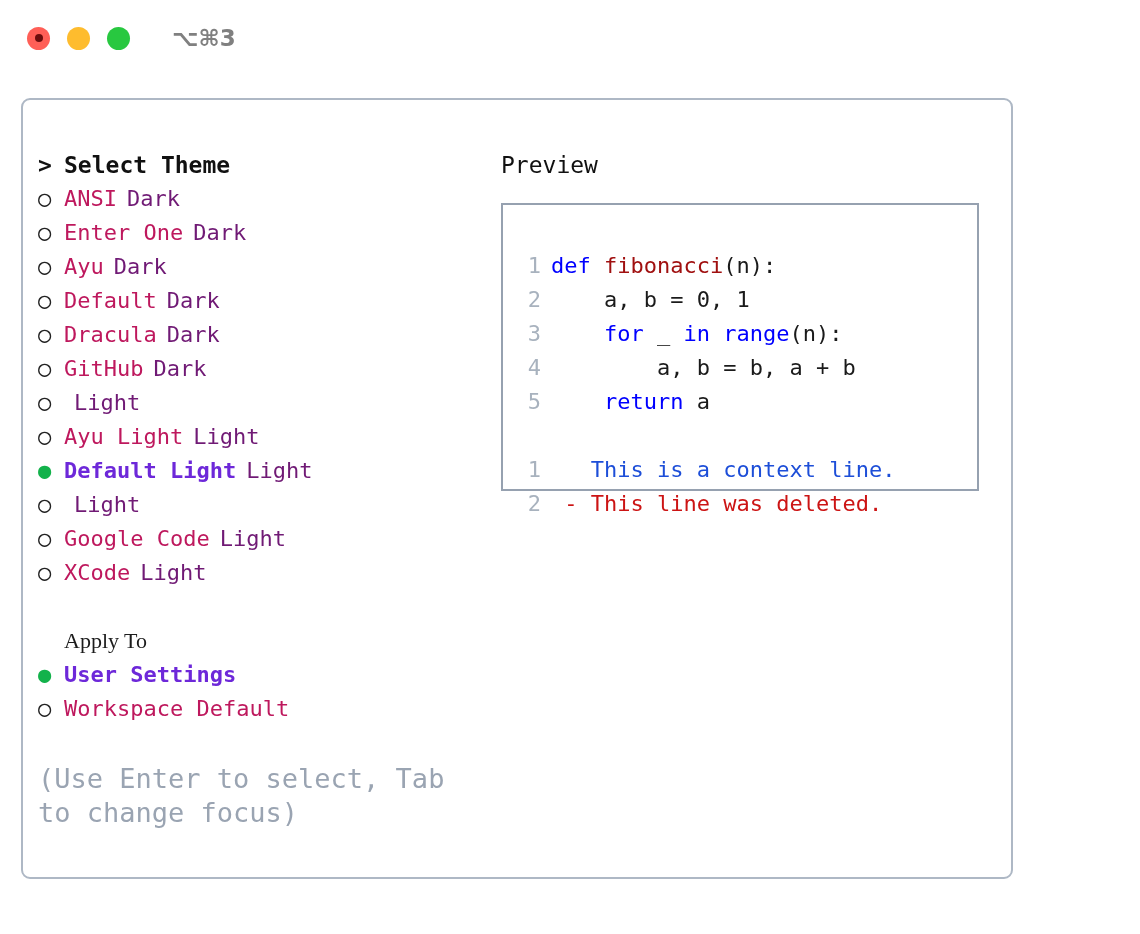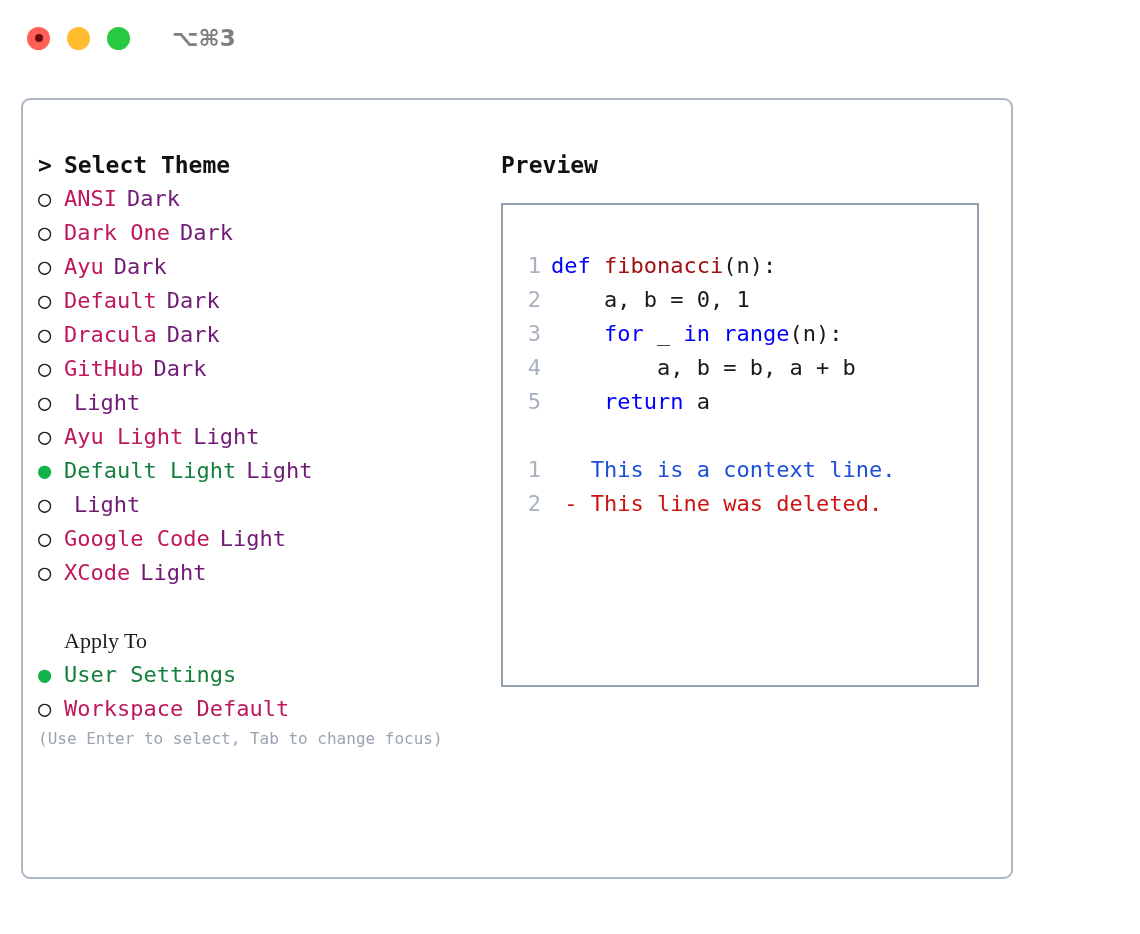--- a/index.html
+++ b/index.html
@@ -108,60 +108,60 @@
     font-weight: bold;
     color: #111111;
     font-size: 23px;
   }
   .header-caret {
     display: inline-block;
     width: 26px;
     flex: 0 0 26px;
   }
   .theme-name { color: #be185d; }
-  .theme-name.selected { color: #15803d; }
+  .theme-name.selected { color: #6d28d9; font-weight: bold; }
   .theme-cat {
     color: #701a75;
     margin-left: 10px;
   }
   .section-label {
     height: 34px;
     line-height: 34px;
     font-size: 22px;
     color: #1c1c1c;
     padding-left: 26px;
     font-family: Liberation Serif, serif;
   }
   .spacer-row { height: 34px; }
   .hint {
     position: absolute;
     left: 15px;
-    top: 622px;
+    top: 662px;
     width: 412px;
-    font-size: 16px;
+    font-size: 27px;
     line-height: 34px;
     color: #9aa4b2;
   }
   
   .right-col {
     position: absolute;
     left: 478px;
     top: 48px;
     width: 500px;
   }
   .preview-title {
     font-size: 23px;
-    font-weight: bold;
+    font-weight: normal;
     color: #111111;
     line-height: 34px;
   }
   .preview-box {
     margin-top: 21px;
     width: 478px;
-    height: 484px;
+    height: 288px;
     border: 2px solid #96a1b0;
     box-sizing: border-box;
     background: #ffffff;
     padding: 44px 0 0 14px;
   }
   .code-line {
     font-size: 22px;
     line-height: 34px;
     white-space: pre;
   }
@@ -207,21 +207,21 @@
         </div>
 
         <div id="theme-rows">
             <div class="row">
               <span class="bullet bullet-empty">○</span>
               <span class="theme-name">ANSI</span>
               <span class="theme-cat">Dark</span>
             </div>
             <div class="row">
               <span class="bullet bullet-empty">○</span>
-              <span class="theme-name">Dark One</span>
+              <span class="theme-name">Enter One</span>
               <span class="theme-cat">Dark</span>
             </div>
             <div class="row">
               <span class="bullet bullet-empty">○</span>
               <span class="theme-name">Ayu</span>
               <span class="theme-cat">Dark</span>
             </div>
             <div class="row">
               <span class="bullet bullet-empty">○</span>
               <span class="theme-name">Default</span>

